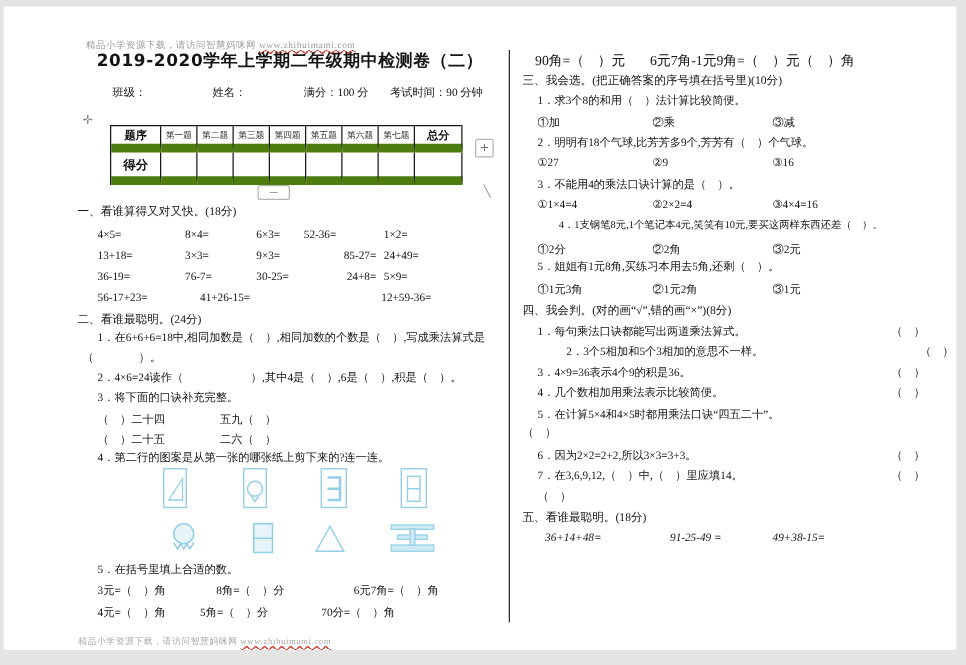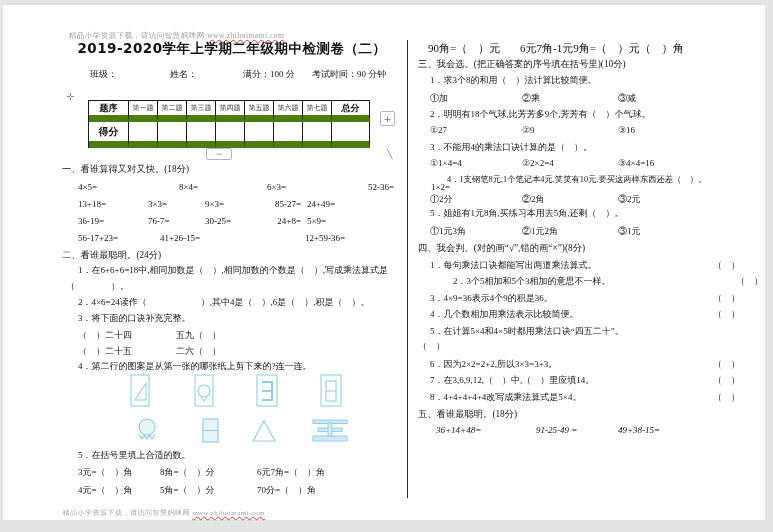--- a/index.html
+++ b/index.html
@@ -92,25 +92,25 @@
   <div class="td"></div>
   <div class="td"></div>
   <div class="td"></div>
   <div class="td"></div>
 </div>
 <div class="box-btn" style="left:380px;top:111px;width:13px;height:13px;font-size:9px;">+</div>
 <div class="box-btn" style="left:206px;top:148px;width:24px;height:10px;font-size:7px;">—</div>
 <div class="handle" style="left:387px;top:149px;font-size:9px;">╲</div>
 
 <div class="abs heading" style="left:62px;top:163px;">一、看谁算得又对又快。(18分)</div>
-<div class="calc-row" style="top:182px;gap:31px;">
+<div class="calc-row" style="top:182px;">
   <span class="cell">4×5=</span>
   <span class="cell">8×4=</span>
   <span class="cell">6×3=</span>
-  <span class="cell" style="text-align:right;padding-right:6px;">52-36=</span>
+  <span class="cell" style="text-align:left;padding-right:6px;">52-36=</span>
   <span class="cell">1×2=</span>
 </div>
 <div class="calc-row" style="top:199px;">
   <span class="cell">13+18=</span>
   <span class="cell">3×3=</span>
   <span class="cell">9×3=</span>
   <span class="cell" style="text-align:right;padding-right:6px;">85-27=</span>
   <span class="cell">24+49=</span>
 </div>
 <div class="calc-row" style="top:216px;">
@@ -176,21 +176,21 @@
   </g>
   <g stroke="#93cfe6" fill="#cfe9f5" stroke-width="1">
     <rect x="188" y="3" width="34" height="3.5"></rect>
     <rect x="193" y="11" width="24" height="3.5"></rect>
     <rect x="188" y="19" width="34" height="5"></rect>
     <rect x="203" y="6" width="4" height="13"></rect>
   </g>
 </svg>
 
 <div class="abs body-text" style="left:78px;top:450px;">5．在括号里填上合适的数。</div>
-<div class="money-row" style="top:466px;">
+<div class="money-row" style="top:466px;gap:13px;">
   <span class="cell">3元=（　）角</span>
   <span class="cell">8角=（　）分</span>
   <span class="cell">6元7角=（　）角</span>
 </div>
 <div class="money-row" style="top:484px;">
   <span class="cell">4元=（　）角</span>
   <span class="cell">5角=（　）分</span>
   <span class="cell">70分=（　）角</span>
 </div>
 
@@ -266,21 +266,20 @@
 <div class="abs body-text" style="left:418px;top:341px;">（　）</div>
 <div class="judge-row" style="top:358px;">
   <span class="cell">6．因为2×2=2+2,所以3×3=3+3。</span>
   <span class="cell">（　）</span>
 </div>
 <div class="judge-row" style="top:374px;">
   <span class="cell">7．在3,6,9,12,（　）中,（　）里应填14。</span>
   <span class="cell">（　）</span>
 </div>
 <div class="judge-row" style="top:391px;">
-  <span class="cell">8．4+4+4+4+4改写成乘法算式是5×4。</span>
   <span class="cell">（　）</span>
 </div>
 
 <div class="abs heading" style="left:418px;top:408px;">五、看谁最聪明。(18分)</div>
 <div class="prob-row" style="top:425px;">
   <span class="cell">36+14+48=</span>
   <span class="cell">91-25-49 =</span>
   <span class="cell">49+38-15=</span>
 </div>
 

